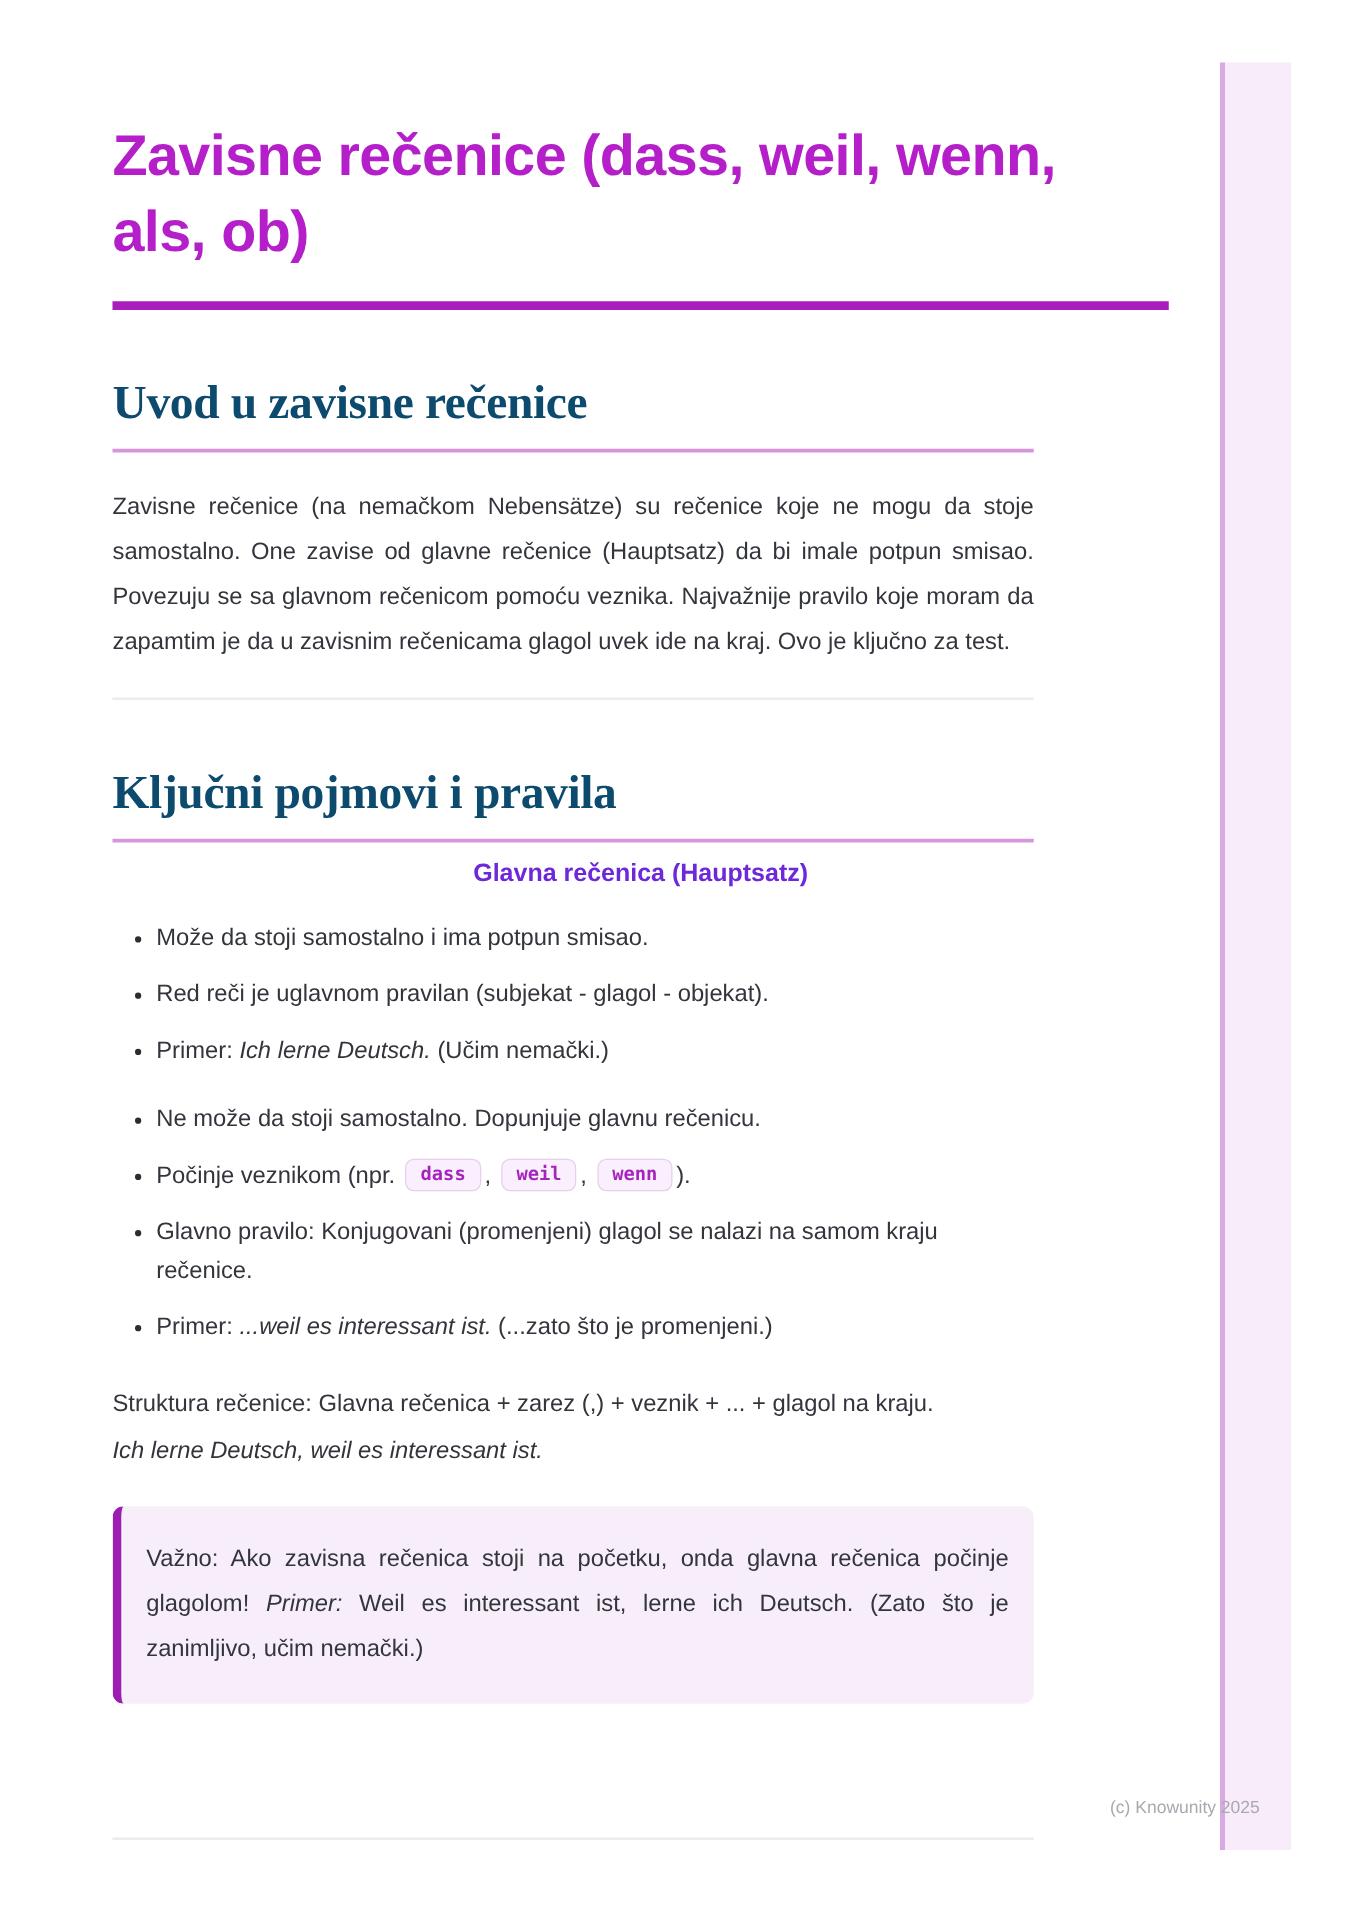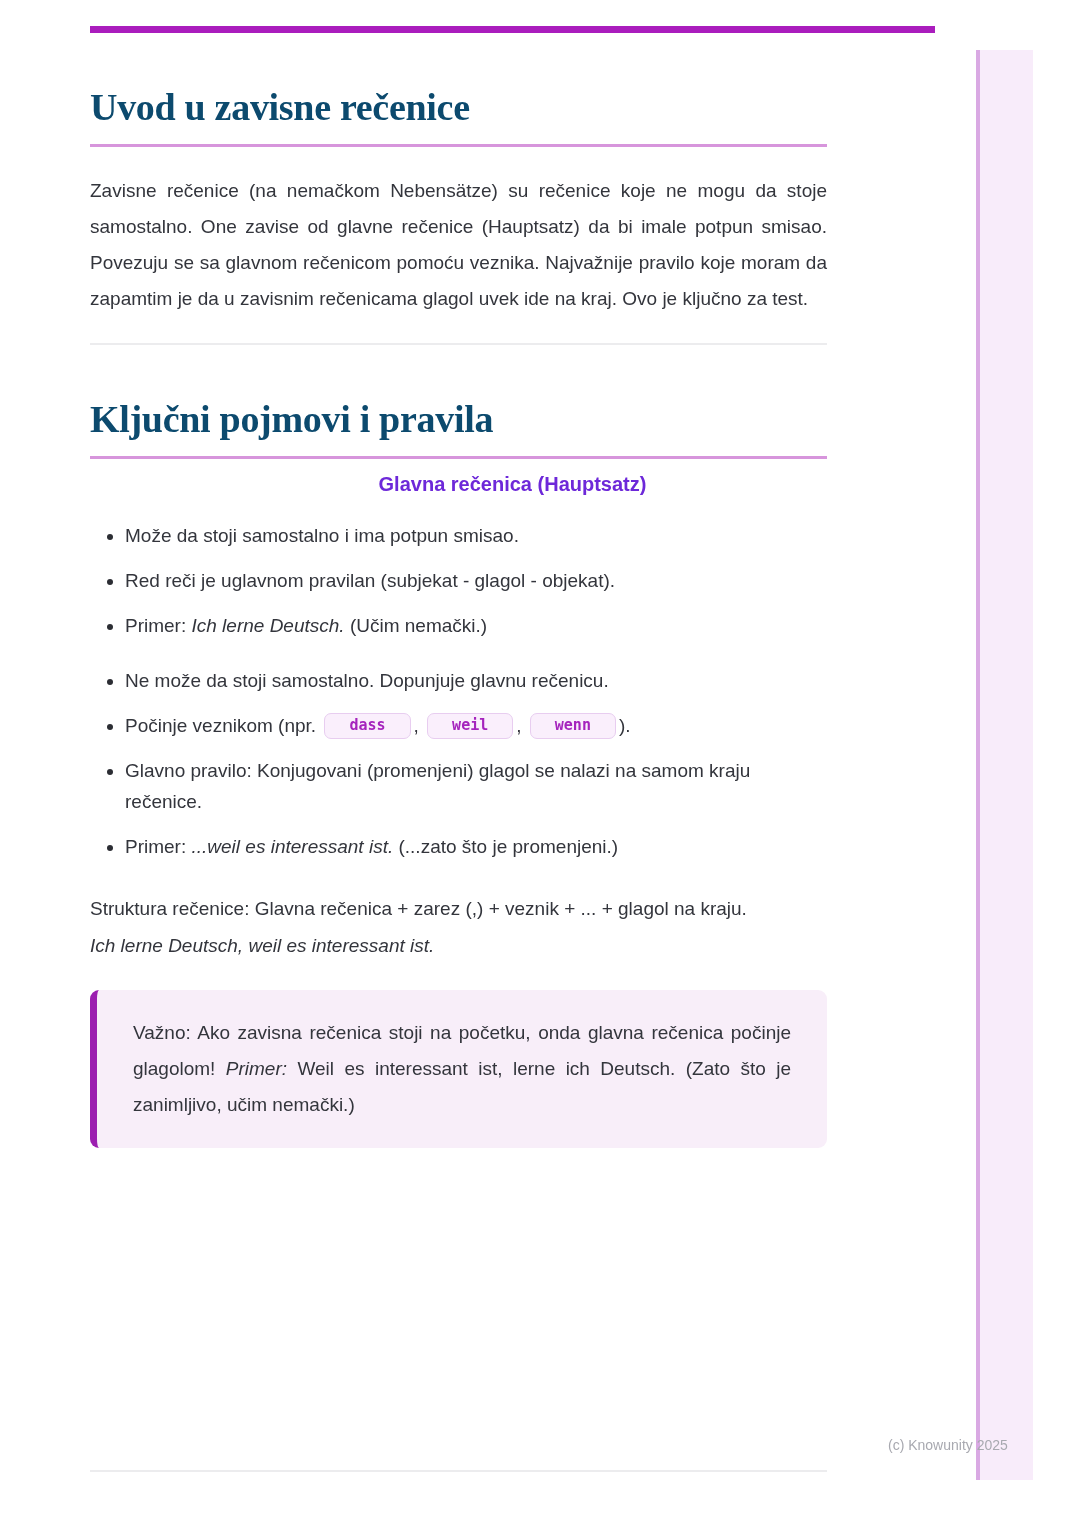--- a/index.html
+++ b/index.html
@@ -27,46 +27,47 @@
   ul.bullets{margin:24px 0 0;padding-left:35px;width:700px;}
   ul.bullets li{font-size:19px;line-height:31px;margin-bottom:14px;color:#33353c;}
   ul.bullets li::marker{color:#2b2d33;}
 
   .b{font-weight:400;}
   .i{font-style:italic;}
 
   .code{
     font-family:"DejaVu Sans Mono", monospace;font-size:15px;font-weight:700;
     color:#a524bd;background:#faeffc;border:1px solid #e8cdf0;border-radius:7px;
-    padding:4px 24px 5px;margin:0 3px;display:inline-block;line-height:1;position:relative;top:-2px;
+    padding:4px 11px 5px;margin:0 3px;display:inline-block;line-height:1;position:relative;top:-2px;
   }
 
   p.struct{margin:28px 0 0;font-size:19px;line-height:37px;width:737px;}
 
   .callout{
     margin-top:26px;width:737px;box-sizing:border-box;background:#f8eef9;
-    border-left:7px solid #9c1eb0;border-radius:9px;padding:25px 36px;
+    border-left:7px solid #9c1eb0;border-radius:9px;padding:25px 20px;
   }
   .callout p{margin:0;font-size:19px;line-height:36px;text-align:justify;color:#33353c;}
 
   .footer{position:absolute;left:888px;top:1437px;font-size:14px;color:#a8a9b0;z-index:3;white-space:nowrap;}
   .bottom-divider{position:absolute;left:90px;top:1470px;width:737px;height:2px;background:#ececee;}
 
   .side-strip{
     position:absolute;left:976px;top:50px;width:57px;height:1430px;
     background:#f8ecfa;border-left:4px solid #d9a9e3;box-sizing:border-box;z-index:1;
   }
 </style>
 </head>
 <body>
 
 <div class="side-strip"></div>
 
 <div class="container">
 
+  <h1 class="page-title">Zavisne rečenice (dass, weil, wenn, als, ob)</h1>
   <div class="title-rule"></div>
 
   <h2 class="section-heading">Uvod u zavisne rečenice</h2>
   <div class="h2-rule"></div>
 
   <p class="body"><span>Zavisne rečenice (na nemačkom </span><span class="b">Nebensätze</span><span>) su rečenice koje ne mogu da stoje samostalno. One zavise od glavne rečenice (</span><span class="b">Hauptsatz</span><span>) da bi imale potpun smisao. Povezuju se sa glavnom rečenicom pomoću veznika. Najvažnije pravilo koje moram da zapamtim je da u zavisnim rečenicama </span><span class="b">glagol uvek ide na kraj</span><span>. Ovo je ključno za test.</span></p>
 
   <hr class="divider">
 
   <h2 class="section-heading">Ključni pojmovi i pravila</h2>

